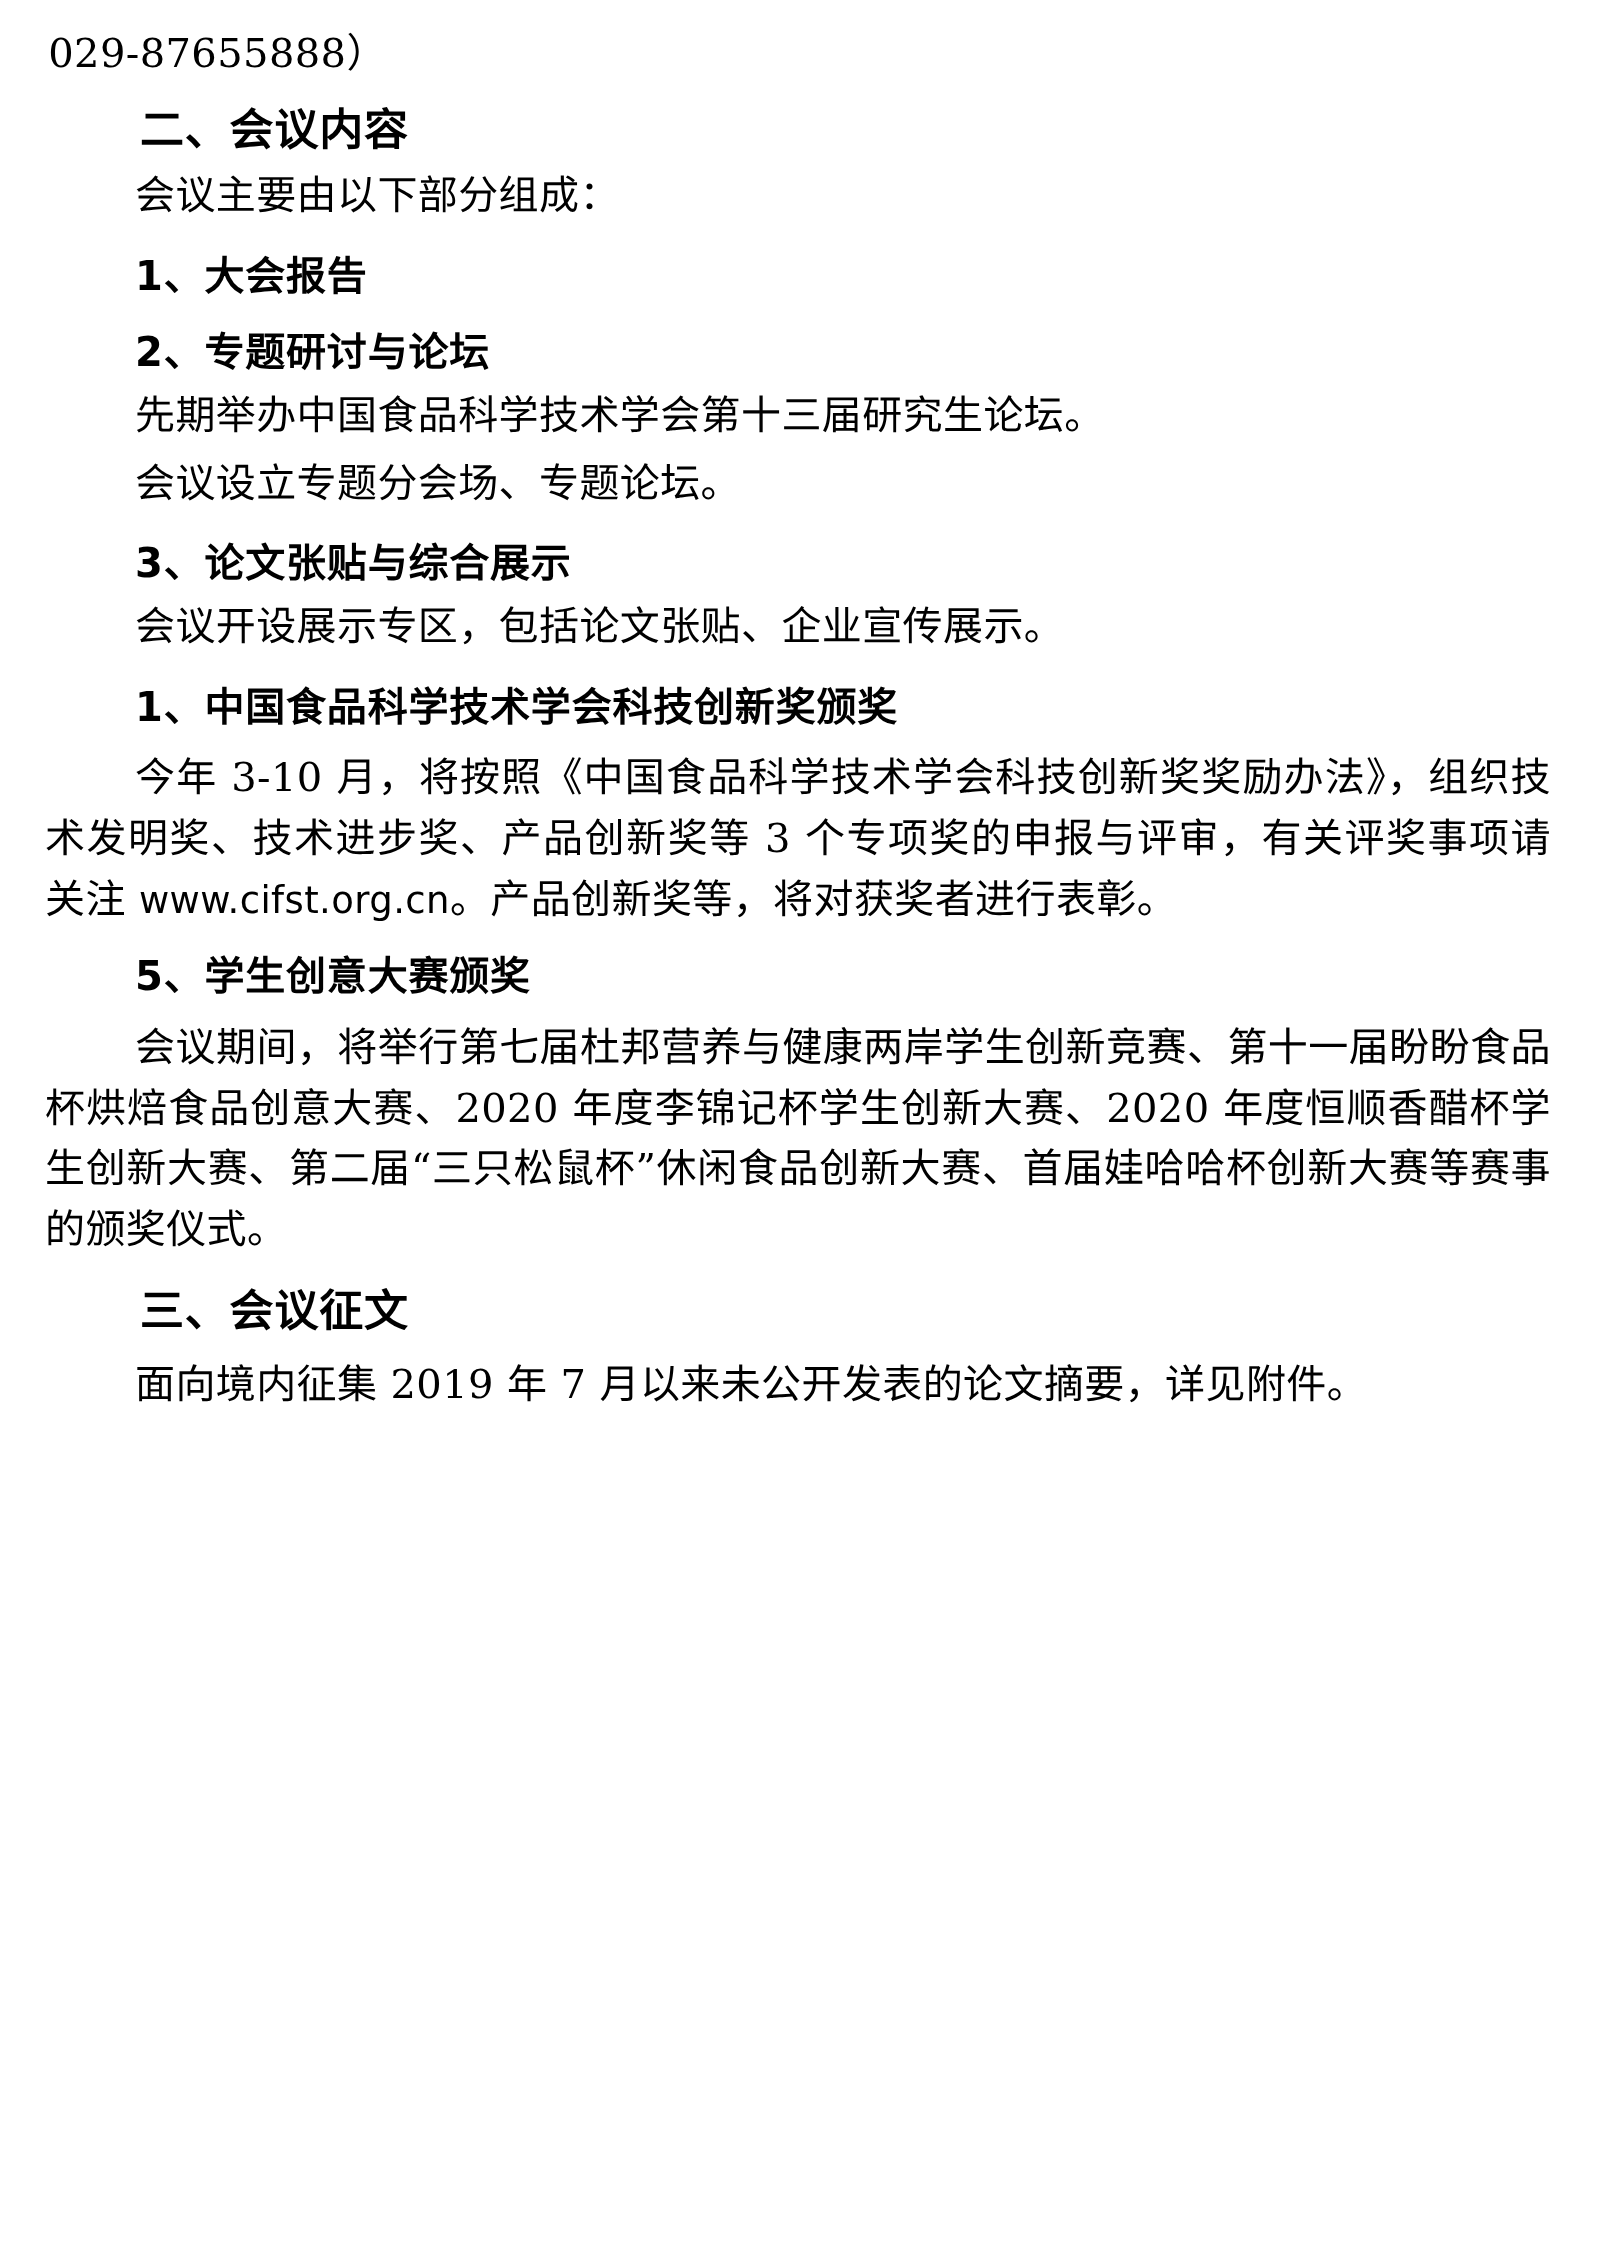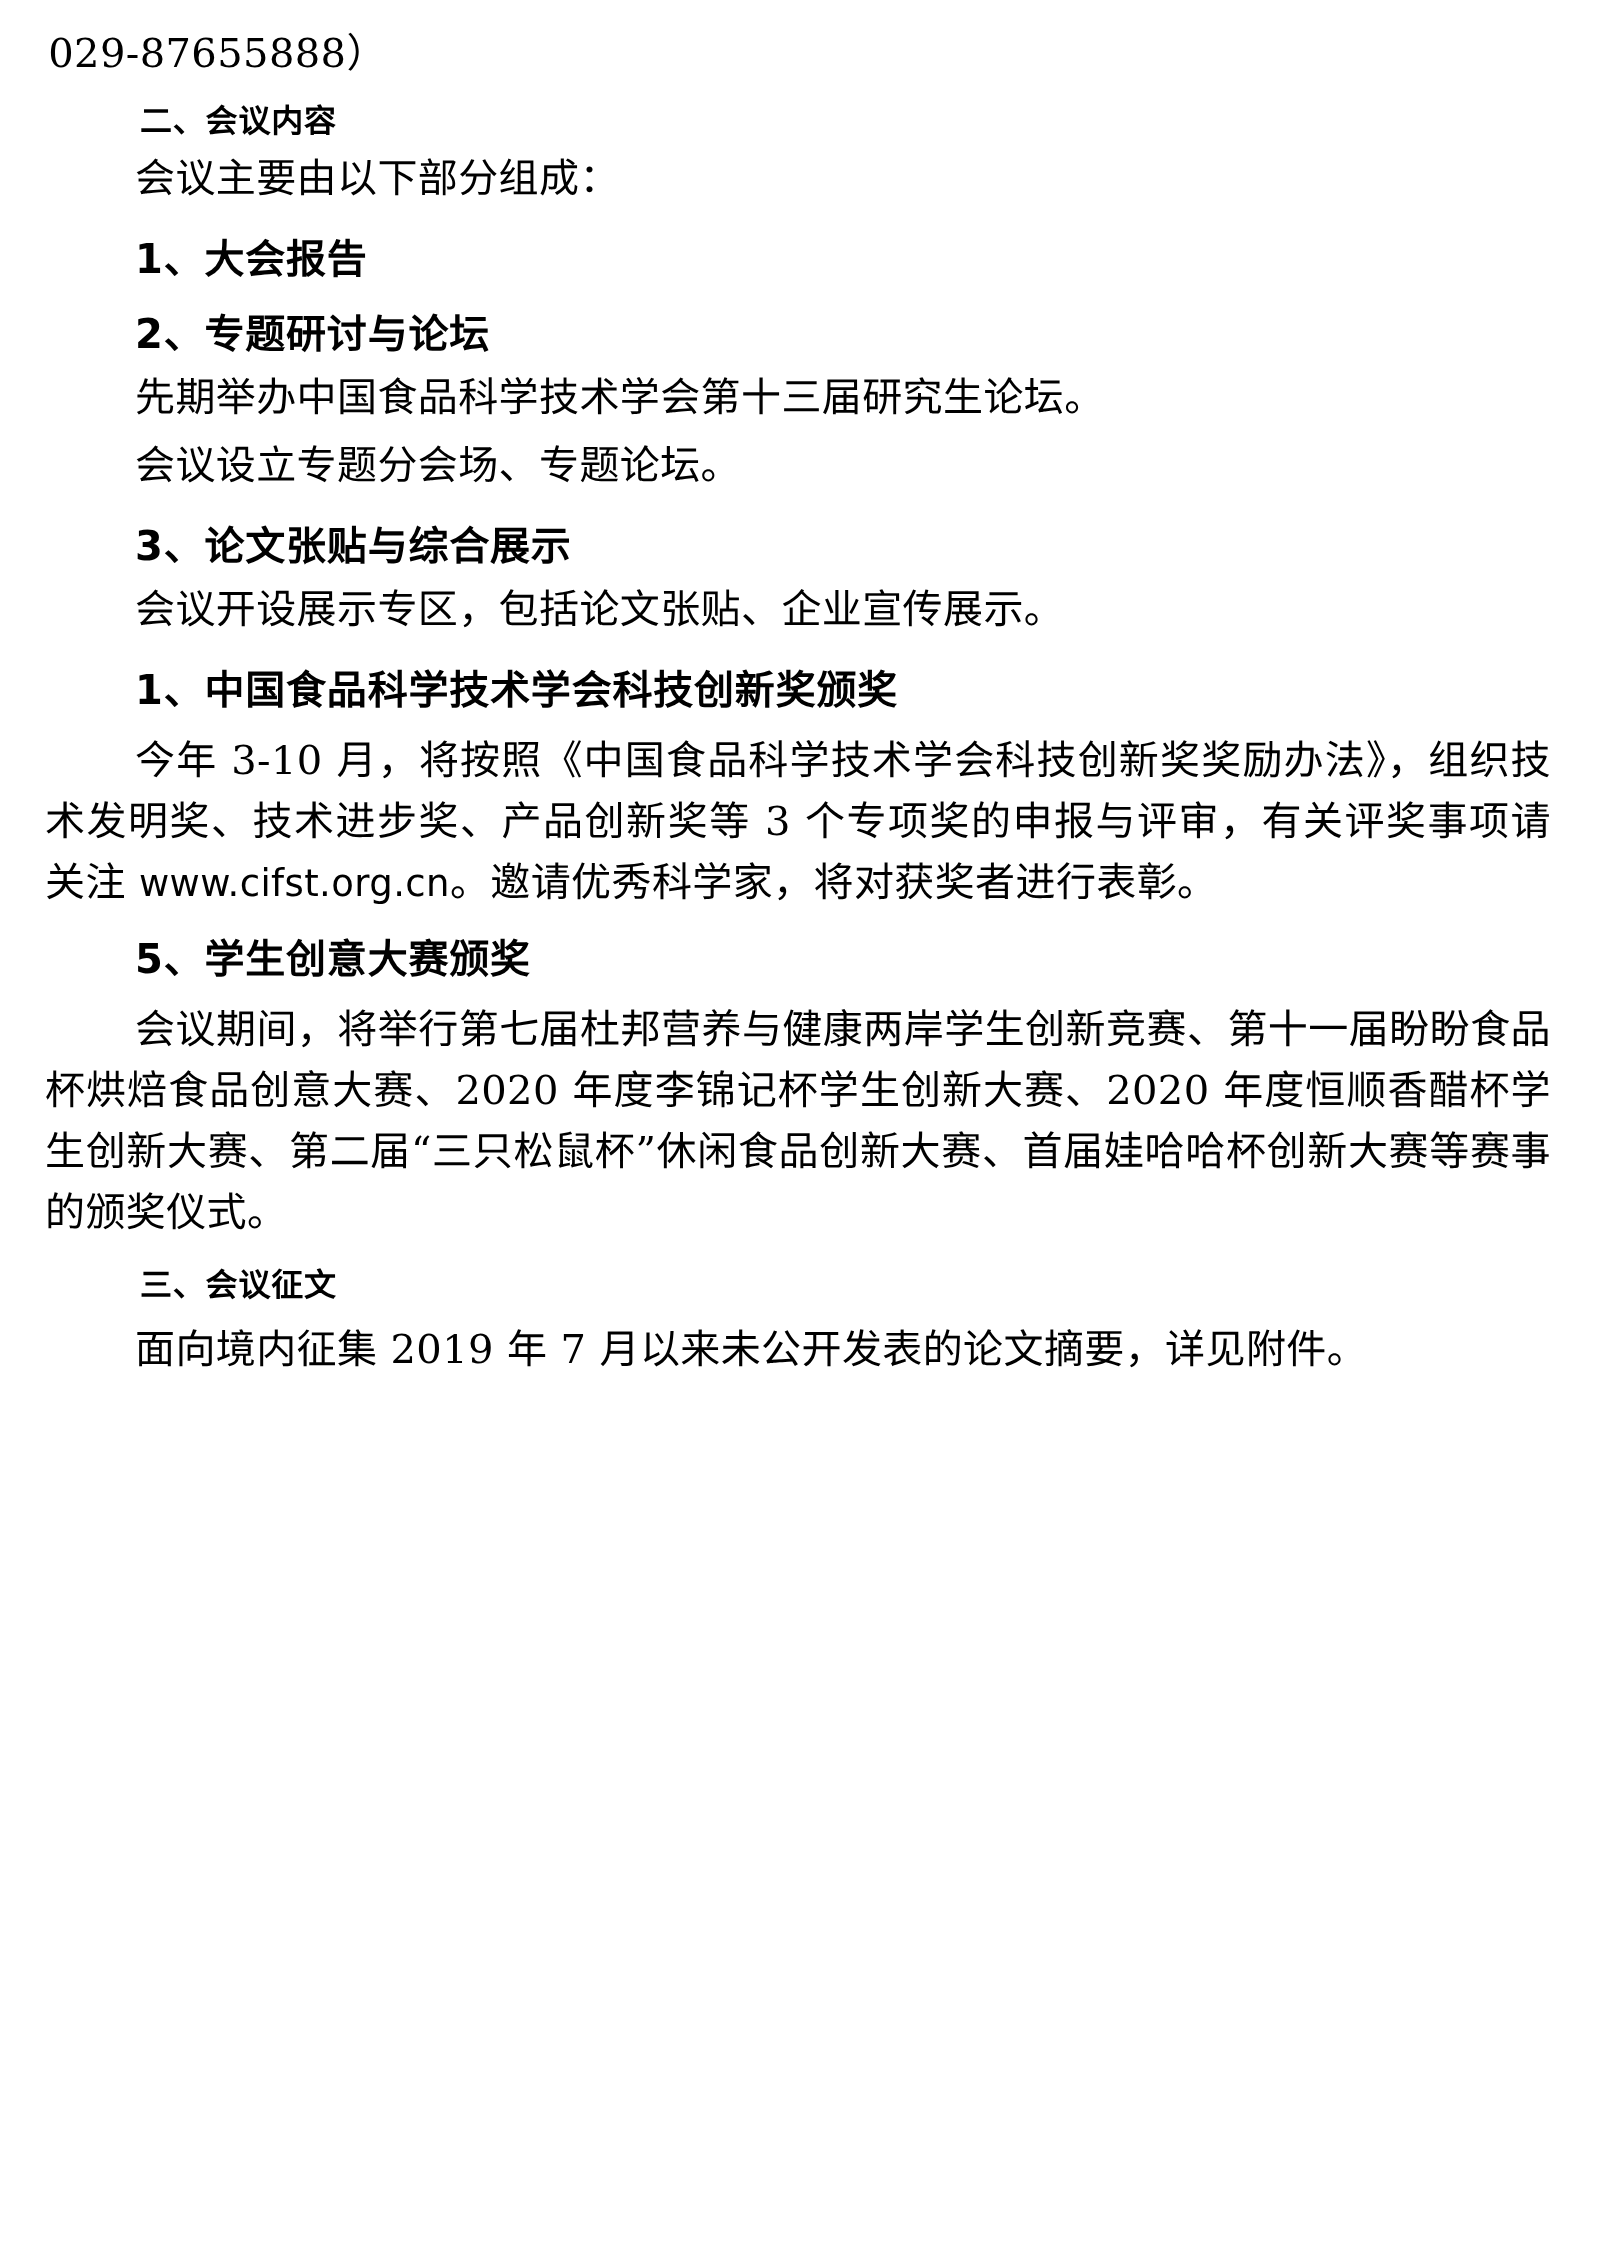--- a/index.html
+++ b/index.html
@@ -32,21 +32,21 @@
     line-height: 1.2;
     margin: 0 0 21px 0;
     padding-left: 3.2px;
     letter-spacing: 0.4px;
   }
 
   
   .section-heading {
     font-family: "DejaVu Sans", "Liberation Sans", sans-serif;
     font-weight: bold;
-    font-size: 32px;
+    font-size: 44px;
     line-height: 1.45;
     margin: 19.3px 0 8px 0;
     padding-left: 95px;
     letter-spacing: 0.8px;
   }
   
   .sub-heading {
     font-family: "DejaVu Sans", "Liberation Sans", sans-serif;
     font-weight: bold;
     font-size: 40px;
@@ -97,21 +97,21 @@
     <h3 class="sub-heading">1、大会报告</h3>
 
     <h3 class="sub-heading">2、专题研讨与论坛</h3>
     <p class="para">先期举办中国食品科学技术学会第十三届研究生论坛。</p>
     <p class="para">会议设立专题分会场、专题论坛。</p>
 
     <h3 class="sub-heading">3、论文张贴与综合展示</h3>
     <p class="para">会议开设展示专区，包括论文张贴、企业宣传展示。</p>
 
     <h3 class="sub-heading">1、中国食品科学技术学会科技创新奖颁奖</h3>
-    <p class="para-indent"><span>今年 3-10 月，将按照《中国食品科学技术学会科技创新奖奖励办法》，组织技术发明奖、技术进步奖、产品创新奖等 3 个专项奖的申报与评审，有关评奖事项请关注 </span><span class="url">www.cifst.org.cn</span><span>。邀请优秀科学家，将对获奖者进行表彰。</span></p>
+    <p class="para-indent"><span>今年 3-10 月，将按照《中国食品科学技术学会科技创新奖奖励办法》，组织技术发明奖、技术进步奖、产品创新奖等 3 个专项奖的申报与评审，有关评奖事项请关注 </span><span class="url">www.cifst.org.cn</span><span>。产品创新奖等，将对获奖者进行表彰。</span></p>
 
     <h3 class="sub-heading">5、学生创意大赛颁奖</h3>
     <p class="para-indent">会议期间，将举行第七届杜邦营养与健康两岸学生创新竞赛、第十一届盼盼食品杯烘焙食品创意大赛、2020 年度李锦记杯学生创新大赛、2020 年度恒顺香醋杯学生创新大赛、第二届“三只松鼠杯”休闲食品创新大赛、首届娃哈哈杯创新大赛等赛事的颁奖仪式。</p>
 
     <h2 class="section-heading">三、会议征文</h2>
     <p class="para-indent">面向境内征集 2019 年 7 月以来未公开发表的论文摘要，详见附件。</p>
 
   </div>
 </div>
 

